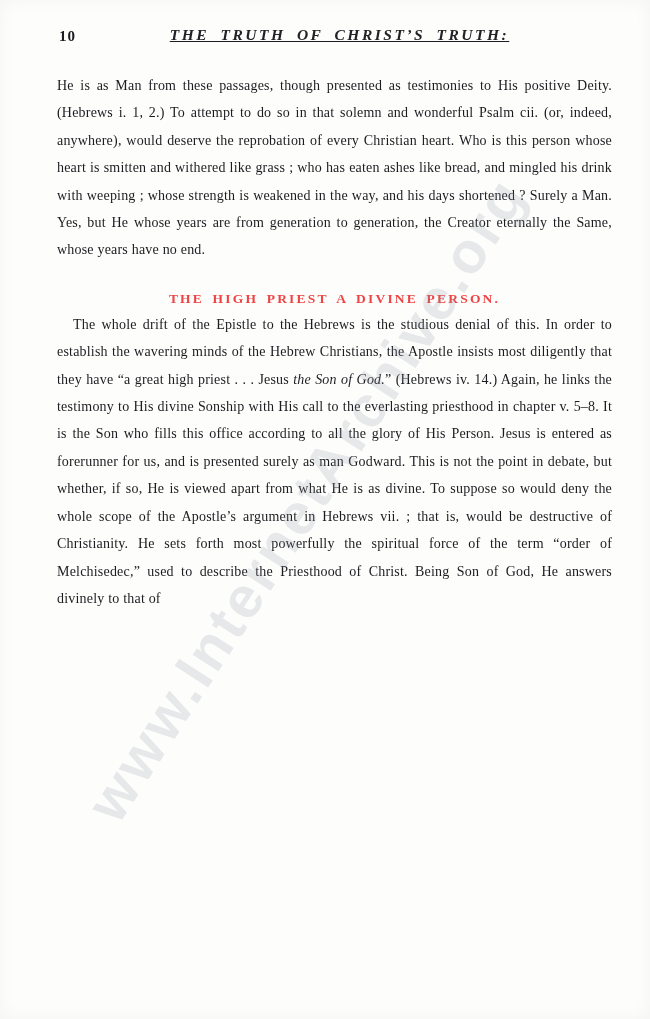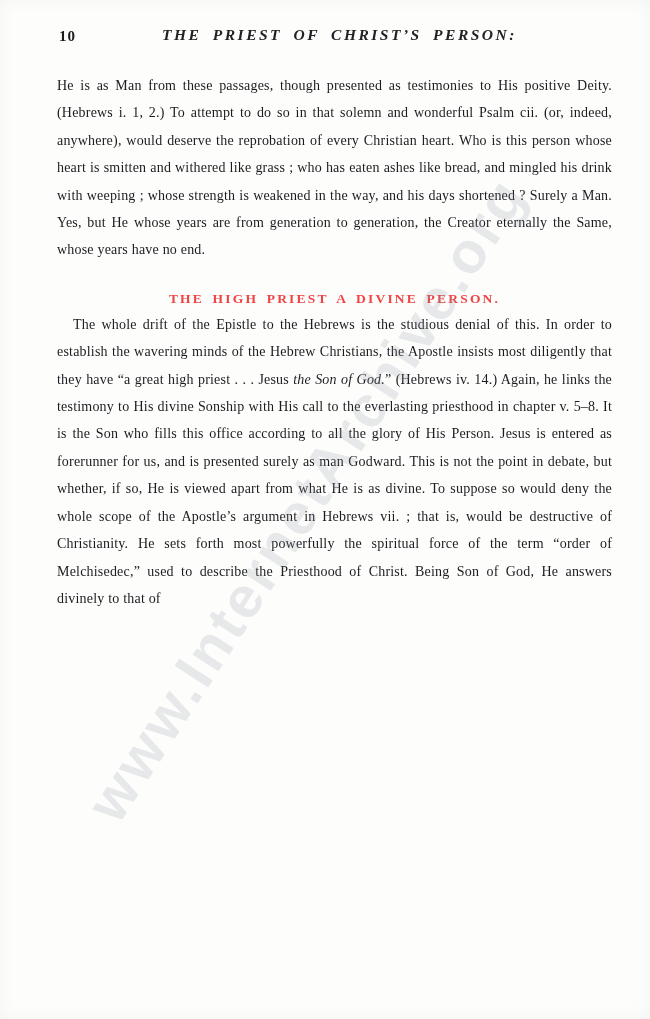--- a/index.html
+++ b/index.html
@@ -17,20 +17,21 @@
     box-shadow: inset 0 0 18px rgba(0,0,0,0.04);
     font-family: "Liberation Serif", "DejaVu Serif", serif;
     color: #1c1c20;
   }
   .pagehead {
     position: absolute;
     top: 26px;
     left: 57px;
     right: 28px;
     height: 24px;
+    text-decoration: underline;
   }
   .pagenum {
     position: absolute;
     left: 2px;
     top: 2px;
     font-size: 15px;
     font-weight: bold;
     letter-spacing: 1px;
   }
   .runtitle {
@@ -84,21 +85,21 @@
     z-index: 5;
   }
 </style>
 </head>
 <body>
 
 <div class="page">
 
   <header class="pagehead">
     <span class="pagenum">10</span>
-    <span class="runtitle">THE PRIEST OF CHRIST’S PERSON:</span>
+    <span class="runtitle">THE TRUTH OF CHRIST’S TRUTH:</span>
   </header>
 
   <main class="body-text">
     <p class="noindent">He is as Man from these passages, though presented as testimonies to His positive Deity. (Hebrews i. 1, 2.) To attempt to do so in that solemn and wonderful Psalm cii. (or, indeed, anywhere), would deserve the reprobation of every Christian heart. Who is this person whose heart is smitten and withered like grass ; who has eaten ashes like bread, and mingled his drink with weeping ; whose strength is weakened in the way, and his days shortened ? Surely a Man. Yes, but He whose years are from generation to generation, the Creator eternally the Same, whose years have no end.</p>
 
     <h2 class="secthead">THE HIGH PRIEST A DIVINE PERSON.</h2>
 
 
     <p class="indent"><span>The whole drift of the Epistle to the Hebrews is the studious denial of this. In order to establish the wavering minds of the Hebrew Christians, the Apostle insists most diligently that they have “a great high priest . . . Jesus </span><span class="it">the Son of God.</span><span>” (Hebrews iv. 14.) Again, he links the testimony to His divine Sonship with His call to the everlasting priesthood in chapter v. 5–8. It is the Son who fills this office according to all the glory of His Person. Jesus is entered as forerunner for us, and is presented surely as man Godward. This is not the point in debate, but whether, if so, He is viewed apart from what He is as divine. To suppose so would deny the whole scope of the Apostle’s argument in Hebrews vii. ; that is, would be destructive of Christianity. He sets forth most powerfully the spiritual force of the term “order of Melchisedec,” used to describe the Priesthood of Christ. Being Son of God, He answers divinely to that of</span></p>
   </main>

